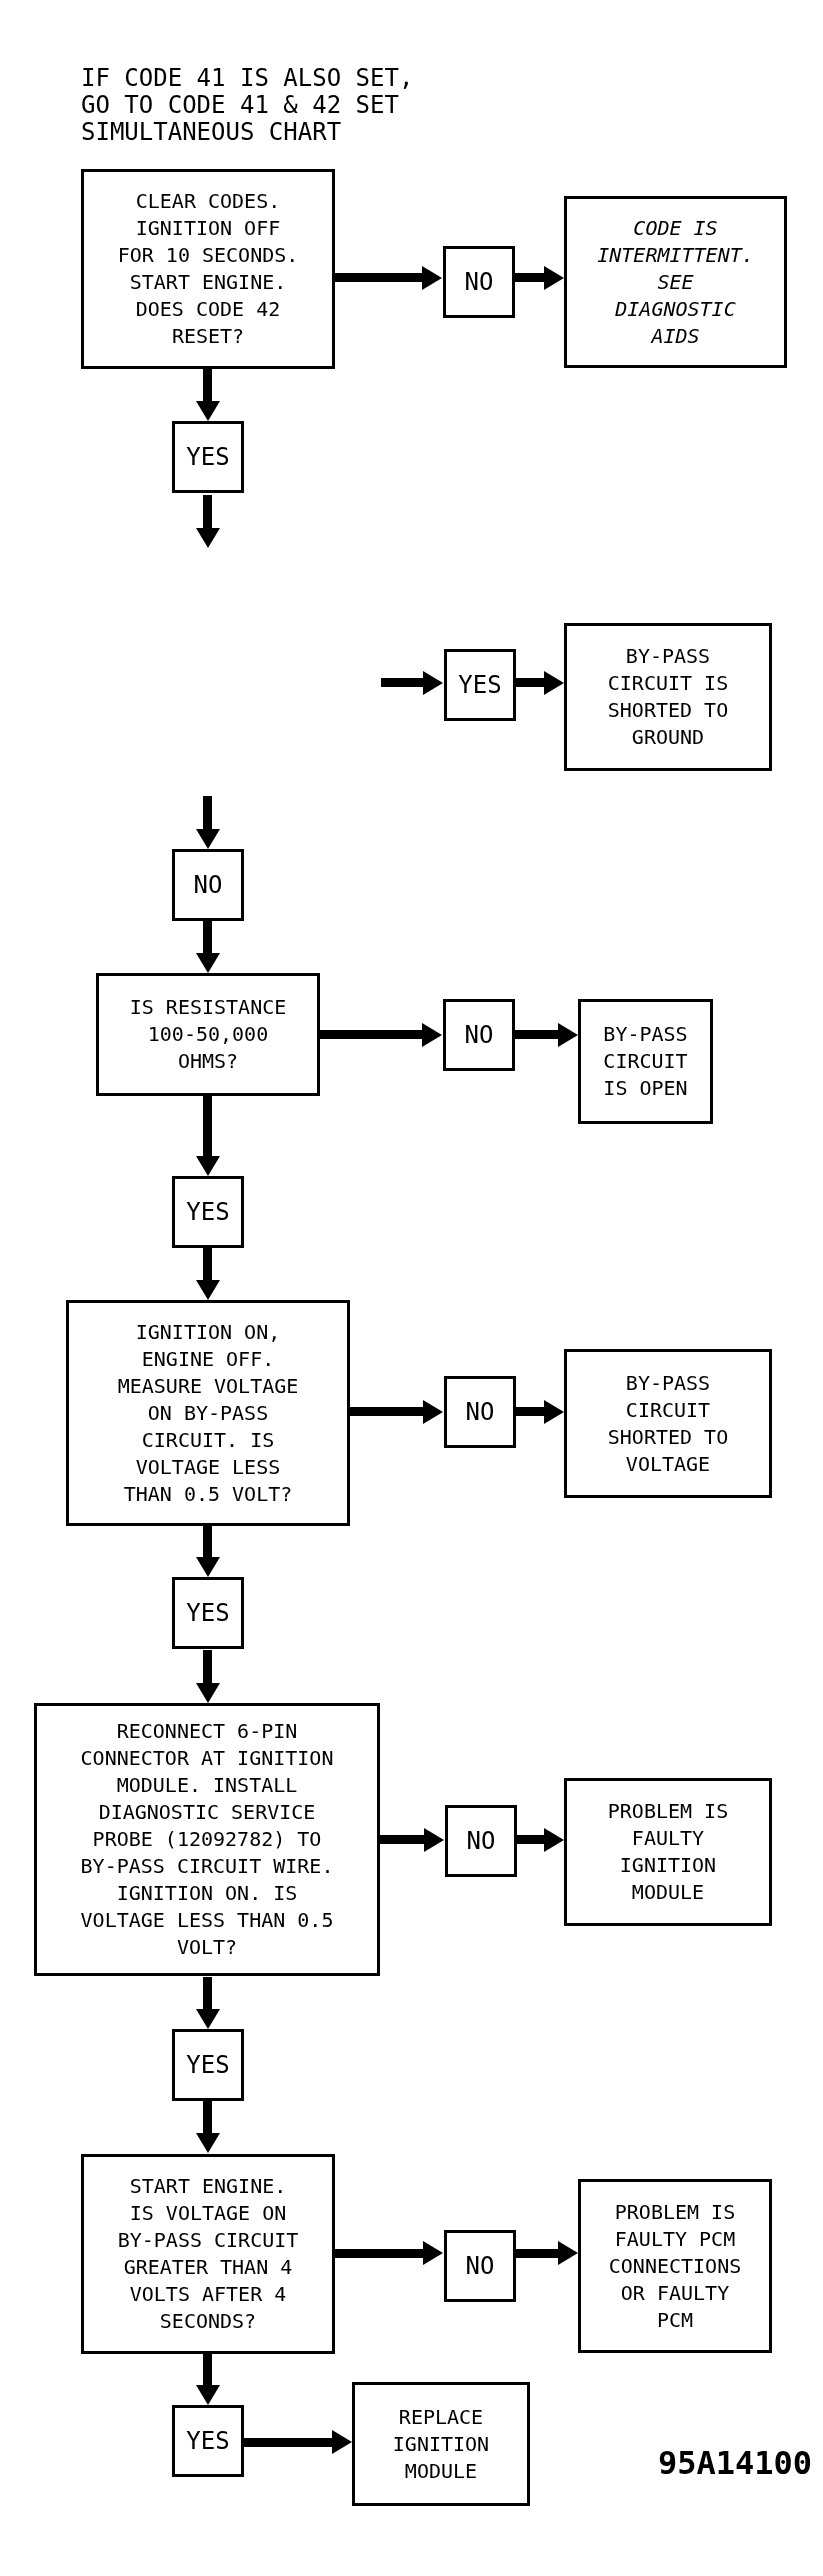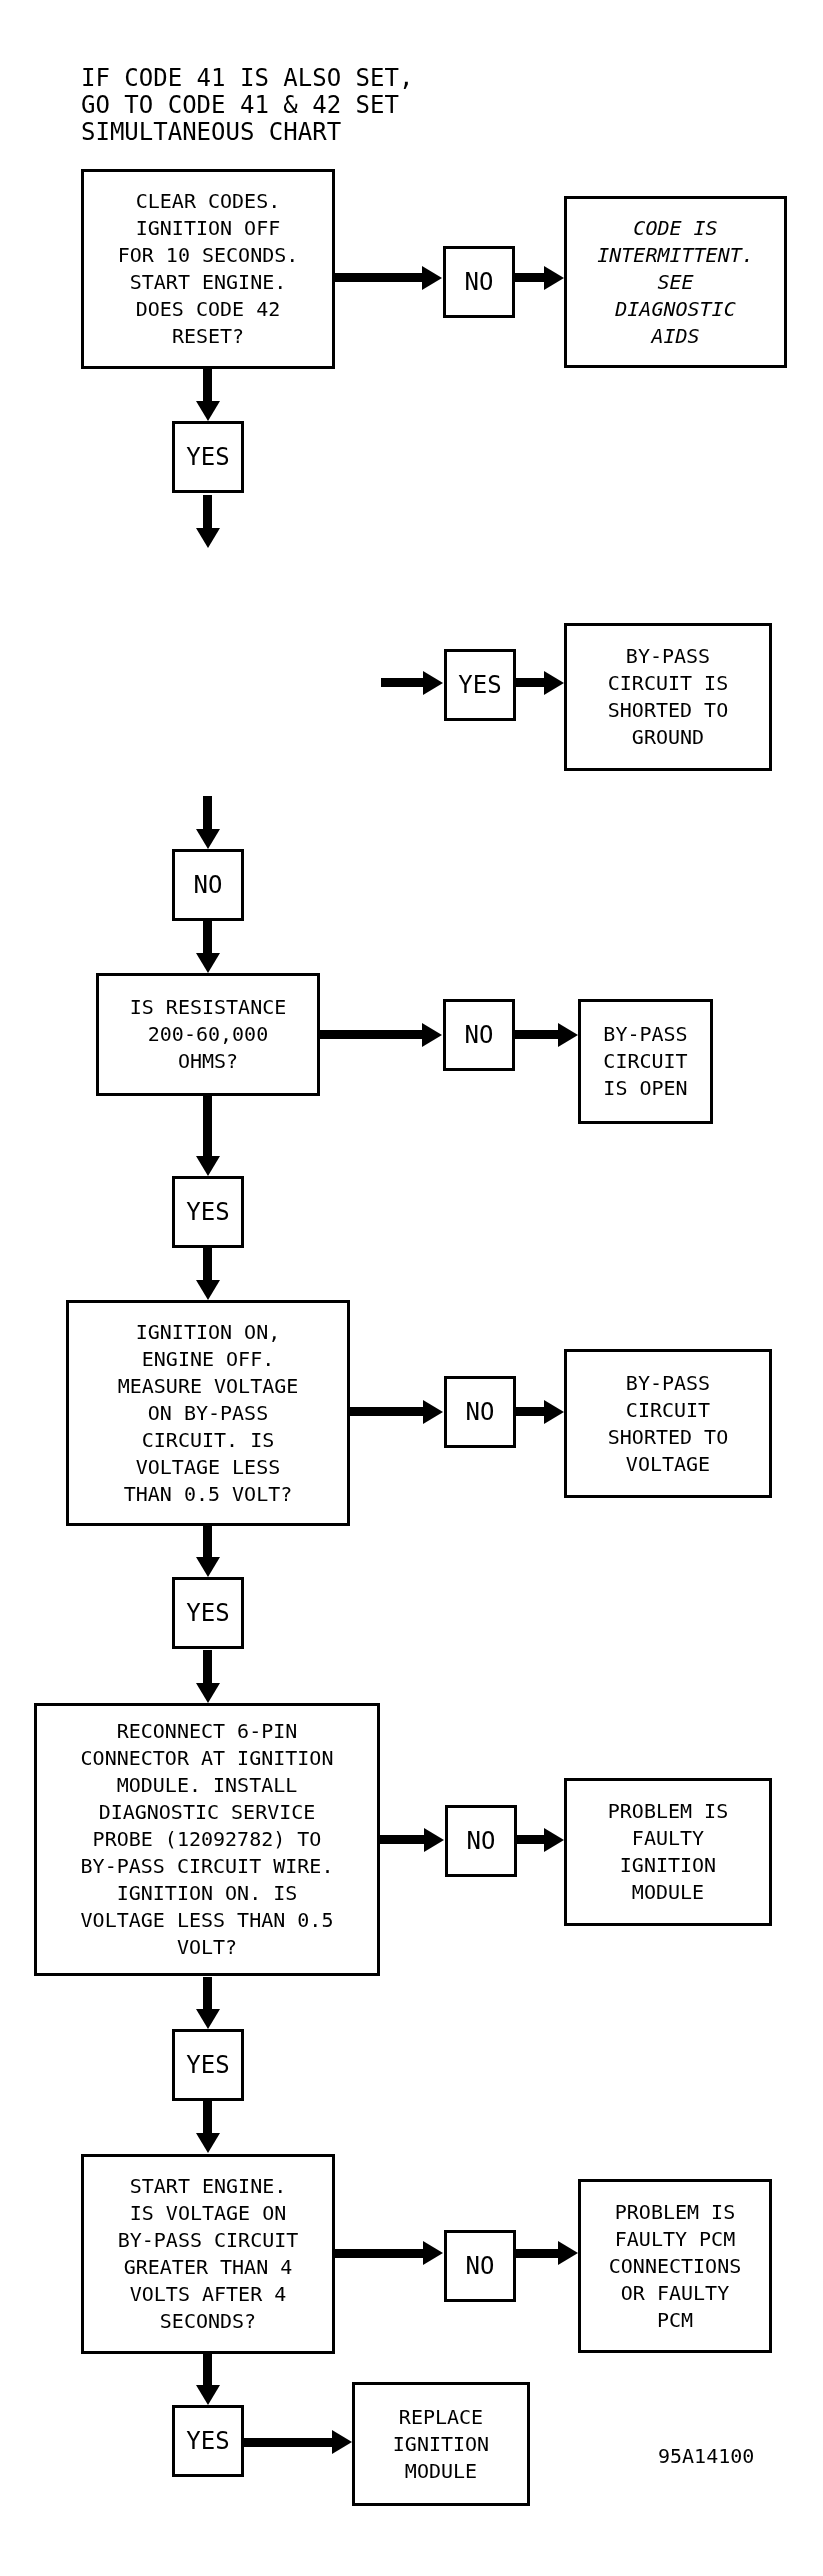--- a/index.html
+++ b/index.html
@@ -10,21 +10,21 @@
        display:flex;align-items:center;justify-content:center;
        text-align:center;white-space:pre-line;font-size:20px;line-height:27px;box-sizing:border-box;}
   .conn{position:absolute;border:3.7px solid #000;background:#fff;width:72px;height:72px;
         display:flex;align-items:center;justify-content:center;font-size:24px;box-sizing:border-box;}
   .sh{position:absolute;height:9.2px;background:#000;}
   .sv{position:absolute;width:9.2px;background:#000;left:203px;}
   .hr{position:absolute;width:0;height:0;border-top:12px solid transparent;
       border-bottom:12px solid transparent;border-left:20px solid #000;}
   .hd{position:absolute;width:0;height:0;border-left:12px solid transparent;
       border-right:12px solid transparent;border-top:20px solid #000;left:196px;}
-  .fig{position:absolute;font-size:20px;}
+  .fig{position:absolute;font-size:32px;font-weight:bold;}
 </style>
 </head>
 <body>
 
 <div id="page">
 
   <div class="note" style="left:81px;top:65px;">IF CODE 41 IS ALSO SET,
 GO TO CODE 41 &amp; 42 SET
 SIMULTANEOUS CHART</div>
 
@@ -61,21 +61,21 @@
 SHORTED TO
 GROUND</div>
 
   <div class="sv" style="top:796px;height:35px;"></div>
   <div class="hd" style="top:829px;"></div>
   <div class="conn" style="left:172px;top:849px;">NO</div>
   <div class="sv" style="top:921px;height:33px;"></div>
   <div class="hd" style="top:953px;"></div>
 
   <div class="box" style="left:96px;top:973px;width:224px;height:123px;">IS RESISTANCE
-200-60,000
+100-50,000
 OHMS?</div>
   <div class="sh" style="left:320px;top:1030px;width:102px;"></div>
   <div class="hr" style="left:422px;top:1023px;"></div>
   <div class="conn" style="left:443px;top:999px;">NO</div>
   <div class="sh" style="left:515px;top:1030px;width:43px;"></div>
   <div class="hr" style="left:558px;top:1023px;"></div>
   <div class="box" style="left:578px;top:999px;width:135px;height:125px;">BY-PASS
 CIRCUIT
 IS OPEN</div>
 

